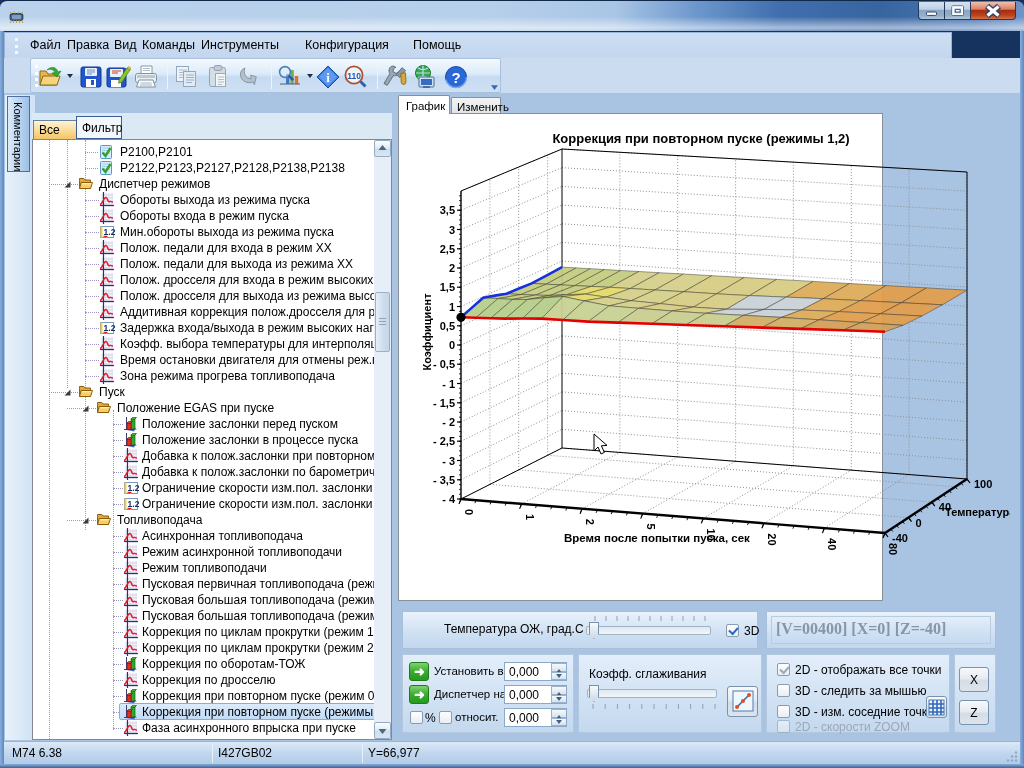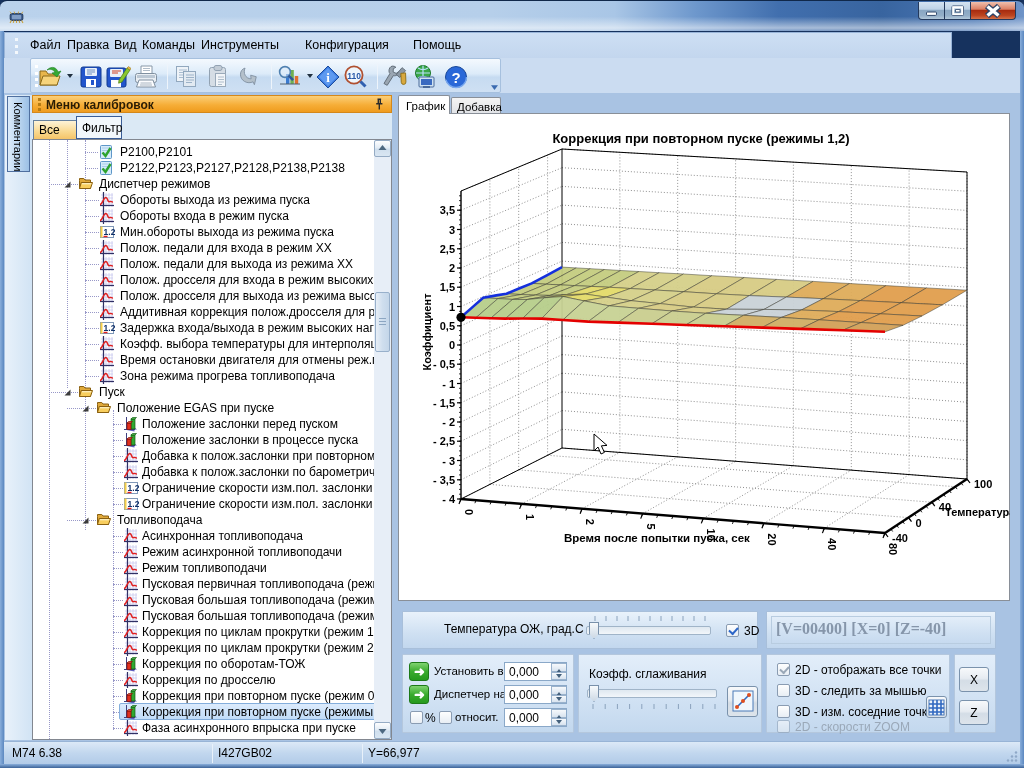--- a/index.html
+++ b/index.html
@@ -49,21 +49,21 @@
 .sel{position:absolute;background:linear-gradient(180deg,#dcebfc,#c1dcf8);border:1px solid #84aedc;border-radius:2px}
 
 .sb{position:absolute;background:#e7eef7}
 .sbbtn{position:absolute;width:17px;height:17px;background:linear-gradient(180deg,#fdfdfe,#e3ecf5 45%,#d0dfee 55%,#d9e6f2);border:1px solid #95abc4;border-radius:2px;color:#4d6880;text-align:center}
 .sbthumb{position:absolute;width:15px;background:linear-gradient(90deg,#e8eff7,#cfdeee 50%,#c4d6e9);border:1px solid #98b0cb;border-radius:2px}
 
 #rtabs{left:398px;top:95px;width:612px;height:19px}
 .rtab{position:absolute;font-size:11.5px;color:#000;border:1px solid #898f98;border-bottom:none;border-radius:2px 2px 0 0}
 .rtab.act{left:0;top:0;width:52px;height:19px;background:#fff;padding:4px 0 0 7px;z-index:3}
 .rtab.inact{left:53px;top:2px;width:50px;height:17px;background:linear-gradient(180deg,#f4f4f4,#e0e2e6);padding:3px 0 0 5px}
-#chartpanel{left:398px;top:113px;width:612px;height:488px;background:#fff;border:1px solid #898f98;border-top:1px solid #898f98}
+#chartpanel{left:398px;top:113px;width:485px;height:488px;background:#fff;border:1px solid #898f98;border-top:1px solid #898f98}
 
 .bpanel{position:absolute;background:linear-gradient(180deg,#e9f2fb 0%,#cfe0f2 60%,#c2d7ee 100%);border:1px solid #a8bfda;border-radius:1px}
 .gbox{position:absolute;background:linear-gradient(180deg,#e3eefa 0%,#cddff2 70%,#c3d8ee 100%);border:1px solid #b4c7dd;border-radius:1px}
 .lab{position:absolute;font-size:12px;color:#000;white-space:nowrap}
 .vtext{font-family:"Liberation Serif",serif;font-weight:bold;font-size:16px;color:#8696aa}
 .greenbtn{position:absolute;width:20px;height:19px;background:linear-gradient(180deg,#7fd370 0%,#3aab2e 50%,#259a1d 100%);border:1px solid #1d7a18;border-radius:3px}
 .greenbtn span{position:absolute;left:4px;top:1px;color:#fff;font-weight:bold;font-size:13px}
 .spin{position:absolute;width:63px;height:19px;background:#fff;border:1px solid #8aa8c8}
 .spin .val{position:absolute;left:4px;top:2px;font-size:12px}
 .spin .udt,.spin .udb{position:absolute;right:0;width:15px;height:8.5px;background:linear-gradient(180deg,#f6f9fc,#d8e3ef);border:1px solid #9ab2cc;border-right:none}
@@ -204,27 +204,20 @@
       <div class="tsep" style="left:346px"></div>
       <div class="abs" style="right:2px;bottom:2px;width:7px;height:8px;background:#3a6ab0;clip-path:polygon(0 40%,100% 40%,50% 100%)"></div>
     </div>
   </div>
 <div id="mainbg" class="abs"></div>
 <div id="cstrip" class="abs"></div>
 <div id="ctab" class="abs">
     <div>Комментарии</div>
   </div>
 <div id="lpanel" class="abs">
-<div id="lphead" class="abs">
-      <div class="grip"></div>
-      <div class="cap">Меню калибровок</div>
-<svg class="pin" viewBox="0 0 12 13">
-        <path d="M4.5 1.2 h3.6 M5.3 1.2 v4.6 M7.3 1.2 v4.6 M3.2 5.8 h6.2 M6.3 5.8 v5.8" stroke="#2a2a2a" stroke-width="1.4" fill="none"></path>
-      </svg>
-    </div>
 <div id="lptabs" class="abs"></div>
 <div class="ltab all">Все</div>
     <div class="ltab filt">Фильтр</div>
 <div id="tree" class="abs">
       <div class="abs" style="left:16px;top:0;height:601px;border-left:1px dotted #9898c8"></div>
 <div class="abs" style="left:34px;top:0;height:248px;border-left:1px dotted #9898c8"></div>
 <div class="abs" style="left:52px;top:0;height:390px;border-left:1px dotted #9898c8"></div>
 <div class="abs" style="left:80px;top:270px;height:320px;border-left:1px dotted #9898c8"></div>
       <div class="trow" style="top:4px">
         <div class="abs" style="left:52px;top:8px;width:13px;border-top:1px dotted #9898c8"></div>
@@ -623,21 +616,21 @@
           <path d="M7.5 4 l4 5 h-8 z" fill="#4d6880"></path>
         </svg></div>
 <div class="sbbtn" style="left:341px;top:582px"><svg width="15" height="15">
           <path d="M7.5 11 l4 -5 h-8 z" fill="#4d6880"></path>
         </svg></div>
 <div class="sbthumb" style="left:342px;top:152px;height:60px"></div>
 <div class="abs" style="left:346px;top:178px;width:7px;height:1px;border-top:1px solid #8ca6c2;box-shadow:0 3px #8ca6c2,0 6px #8ca6c2"></div>
     </div>
 </div>
 <div id="rtabs" class="abs">
-    <div class="rtab inact">Добавка</div>
+    <div class="rtab inact">Изменить</div>
     <div class="rtab act">График</div>
   </div>
 <div id="chartpanel" class="abs">
     <svg width="611" height="486" style="position:absolute;left:0;top:0" font-family="Liberation Sans">
       <text x="302" y="29" font-size="13" font-weight="bold" text-anchor="middle">Коррекция при повторном пуске (режимы 1,2)</text>
       <path d="M62,385.0 L163,334.0" stroke="#909090" stroke-width="1" stroke-dasharray="1 2" fill="none"></path>
       <path d="M62,365.8 L163,315.3" stroke="#909090" stroke-width="1" stroke-dasharray="1 2" fill="none"></path>
       <path d="M62,346.5 L163,296.6" stroke="#909090" stroke-width="1" stroke-dasharray="1 2" fill="none"></path>
       <path d="M62,327.2 L163,277.9" stroke="#909090" stroke-width="1" stroke-dasharray="1 2" fill="none"></path>
       <path d="M62,308.0 L163,259.2" stroke="#909090" stroke-width="1" stroke-dasharray="1 2" fill="none"></path>

